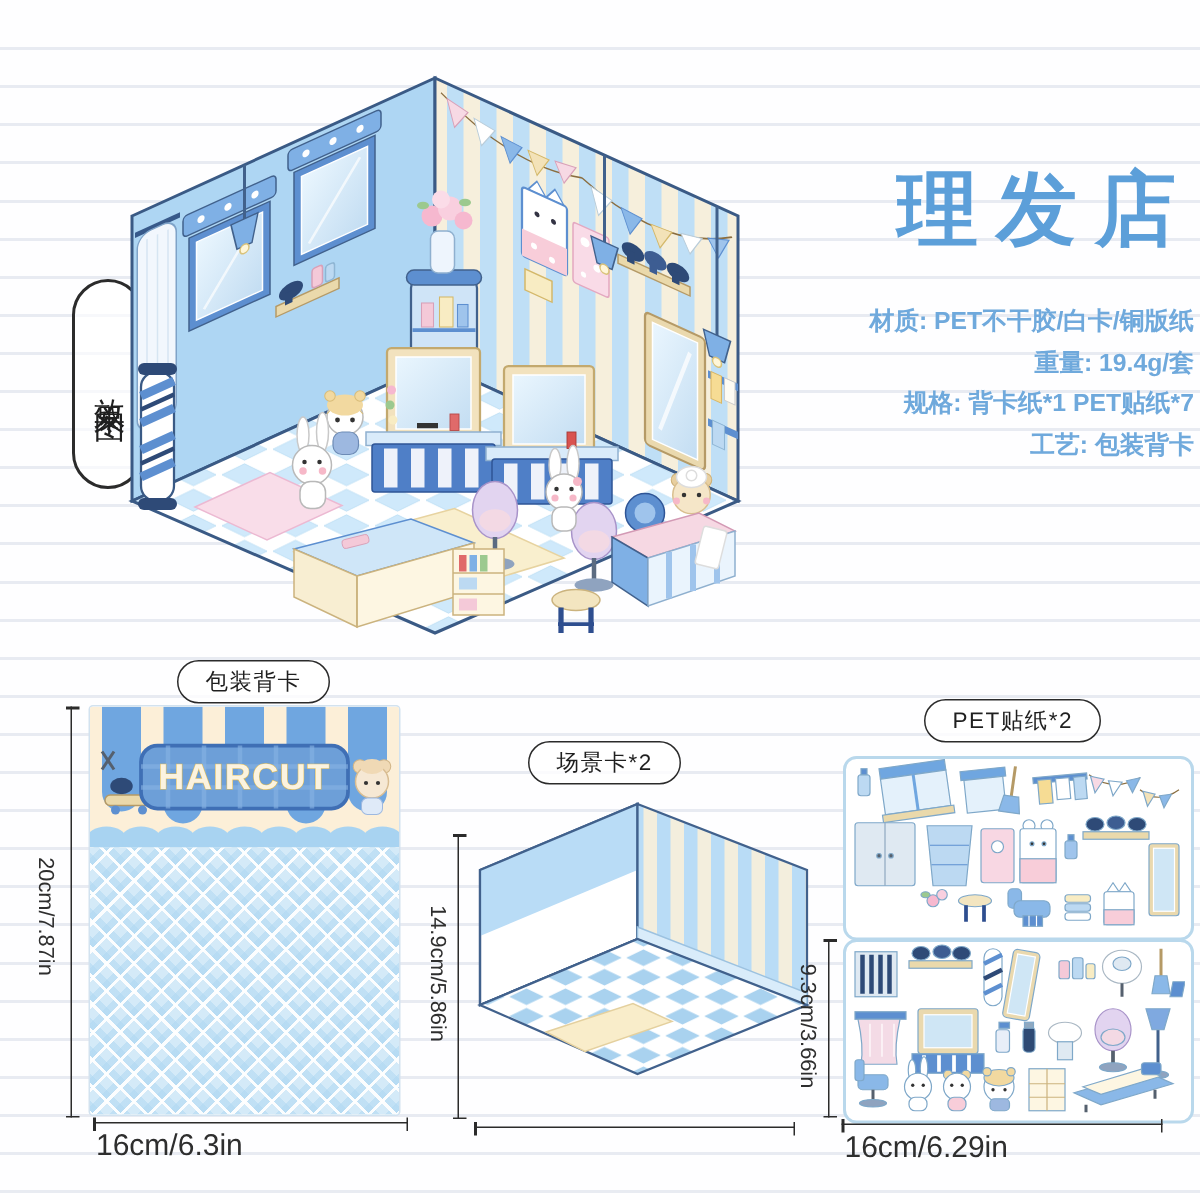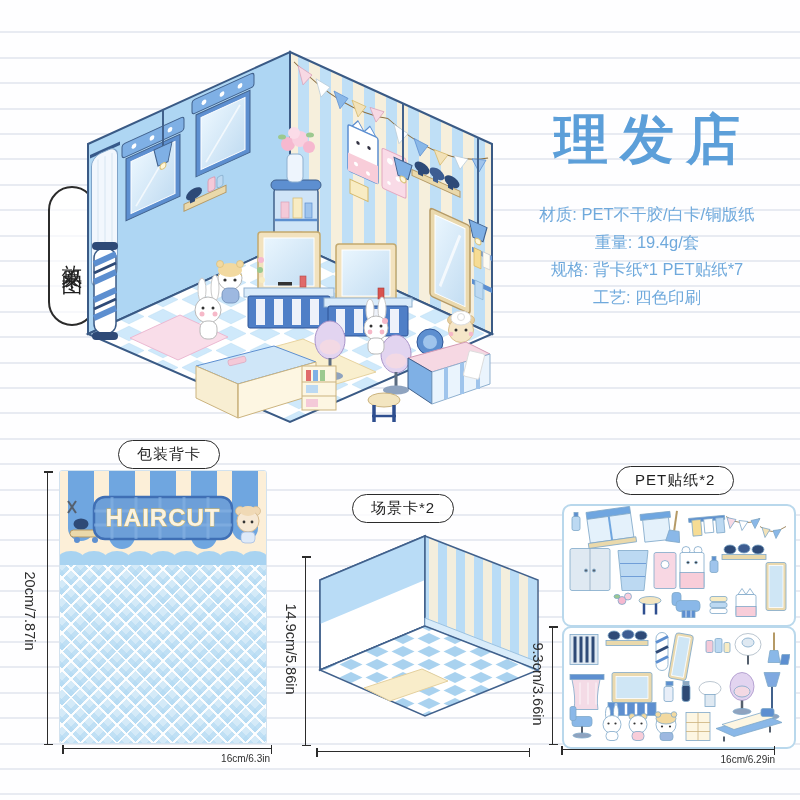--- a/index.html
+++ b/index.html
@@ -10,24 +10,24 @@
       transparent 0, transparent 23.4px, #e8ebf2 23.4px, #e8ebf2 25.4px);
     background-position:0 8px;
     font-family:"Liberation Sans","DejaVu Sans",sans-serif;
   }
   
   .effect-pill{position:absolute;left:48px;top:186px;width:44px;height:136px;
     border:2px solid #2b2b2b;border-radius:24px;display:flex;align-items:center;
     justify-content:center;background:rgba(255,255,255,.65)}
   .effect-pill span{writing-mode:vertical-rl;font-size:21px;color:#1f1f1f;letter-spacing:5px}
   
-  .info{position:absolute;left:498px;top:104px;width:298px;text-align:center}
+  .info{position:absolute;left:498px;top:104px;width:298px;text-align:right}
   .title{font-size:54px;font-weight:bold;color:#5C9FD9;letter-spacing:12px;
     padding-left:12px;margin:0 0 24px 0;white-space:nowrap}
-  .spec{font-size:16.5px;font-weight:normal;color:#6FA9DC;line-height:27.6px;white-space:nowrap}
+  .spec{font-size:16.5px;font-weight:bold;color:#6FA9DC;line-height:27.6px;white-space:nowrap}
   
   .sec-label{position:absolute;border:1.5px solid #2b2b2b;border-radius:17px;
     background:rgba(255,255,255,.8);font-size:15px;color:#1f1f1f;
     padding:4px 18px;letter-spacing:1px;white-space:nowrap}
   .lbl-pack{left:118px;top:440px}
   .lbl-scene{left:352px;top:494px}
   .lbl-stick{left:616px;top:466px}
   
   .pack-card{position:absolute;left:59px;top:470px;width:206px;height:272px;
     background:#fff;border:1px solid #d2e2ef;border-radius:3px;overflow:hidden}
@@ -40,21 +40,21 @@
       repeating-linear-gradient(-45deg, rgba(176,216,242,.55) 0 6.5px, transparent 6.5px 13px)}
   
   .vline{position:absolute;width:0;border-left:1.5px solid #2b2b2b}
   .vline::before,.vline::after{content:"";position:absolute;left:-4.5px;width:9px;height:1.5px;background:#2b2b2b}
   .vline::before{top:0}.vline::after{bottom:0}
   .hline{position:absolute;height:0;border-top:1.5px solid #2b2b2b}
   .hline::before,.hline::after{content:"";position:absolute;top:-4.5px;width:1.5px;height:9px;background:#2b2b2b}
   .hline::before{left:0}.hline::after{right:0}
   .vdim{position:absolute;width:110px;text-align:center;font-size:14.5px;color:#2e2e2e;
     transform:rotate(90deg);white-space:nowrap}
-  .hdim{position:absolute;text-align:right;font-size:10px;color:#2e2e2e;white-space:nowrap}
+  .hdim{position:absolute;text-align:left;font-size:20px;color:#2e2e2e;white-space:nowrap}
   
   .sheet{position:absolute;left:562px;width:230px;height:119px;background:#fff;
     border:2px solid #b9d8ec;border-radius:9px}
   .sheet1{top:504px}.sheet2{top:626px}
   .abs{position:absolute}
 </style>
 </head>
 <body>
 
 <div class="page">
@@ -340,21 +340,21 @@
       <line x1="400" y1="322" x2="400" y2="353" stroke="#9fc4ec" stroke-width="4"></line>
       <rect x="388" y="316" width="16" height="26" rx="2" transform="rotate(14 396 329)" fill="#ffffff" stroke="#dddddd"></rect>
     </g>
   </svg>
 
   <div class="info">
     <div class="title">理发店</div>
     <div class="spec">材质: PET不干胶/白卡/铜版纸</div>
     <div class="spec">重量: 19.4g/套</div>
     <div class="spec">规格: 背卡纸*1 PET贴纸*7</div>
-    <div class="spec">工艺: 四色印刷</div>
+    <div class="spec">工艺: 包装背卡</div>
   </div>
 
   <div class="sec-label lbl-pack">包装背卡</div>
 
   <div class="pack-card">
     <svg width="206" height="94" viewBox="0 0 206 94">
       <rect width="206" height="94" fill="#fcefd8"></rect>
       <path d="M8,0 h26 v57 a13,13 0 0 1 -26,0 Z" fill="#6fa6e0"></path>
       <path d="M49,0 h26 v65 a13,13 0 0 1 -26,0 Z" fill="#6fa6e0"></path>
       <path d="M90,0 h26 v53 a13,13 0 0 1 -26,0 Z" fill="#6fa6e0"></path>

